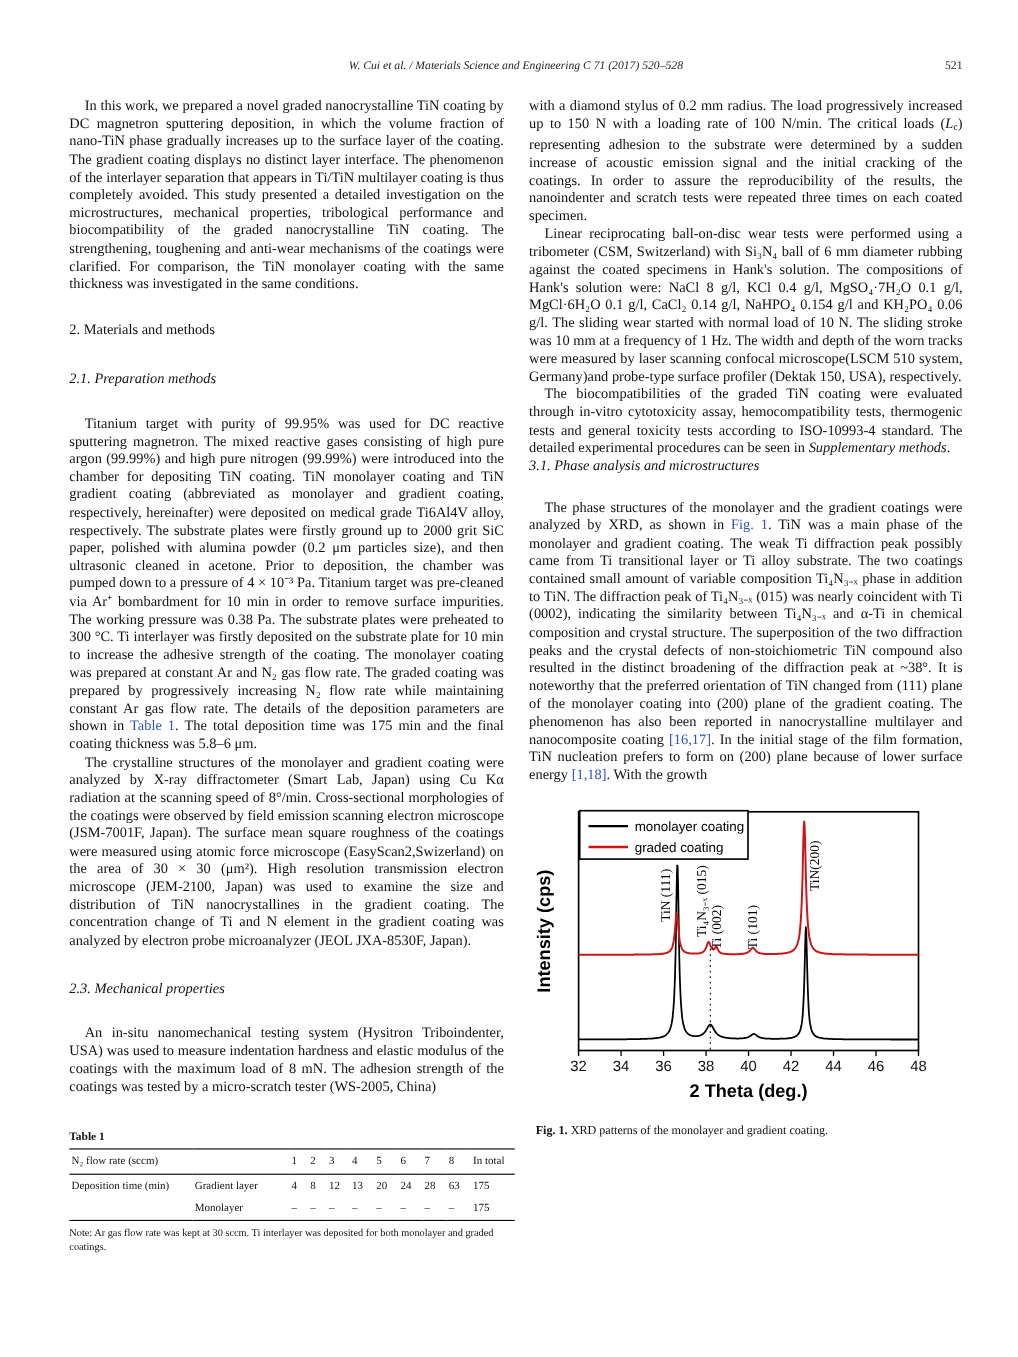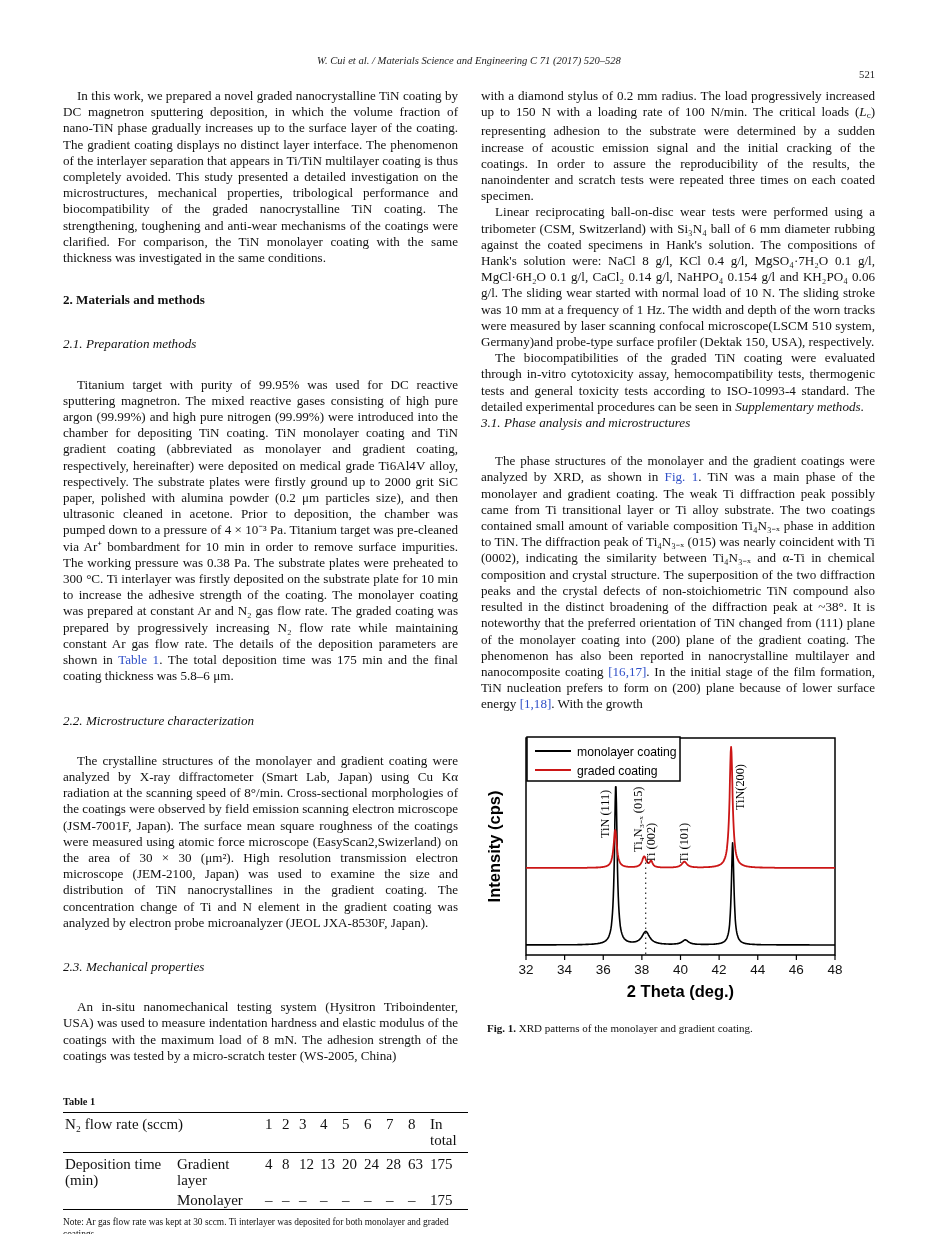--- a/index.html
+++ b/index.html
@@ -6,39 +6,39 @@
   body{
     width:925px;height:1234px;position:relative;background:#ffffff;
     font-family:"Liberation Serif",serif;color:#111;
     -webkit-font-smoothing:antialiased;
   }
   .running-head{
     position:absolute;top:55px;left:63px;width:812px;height:16px;
     font-style:italic;font-size:10.6px;color:#222;text-align:center;
   }
   .page-number{
-    position:absolute;top:69px;right:50px;font-size:10.6px;font-style:normal;color:#222;text-align:right;
+    position:absolute;top:55px;right:50px;font-size:10.6px;font-style:normal;color:#222;text-align:right;
   }
   .col{position:absolute;top:88px;width:395px;font-size:13.1px;line-height:16.2px;text-align:justify;}
   .col-left{left:63px;}
   .col-right{left:481px;width:394px;}
   p.body-para{margin:0;}
   p.indent{text-indent:14px;}
-  h2.sec{font-size:13.1px;font-weight:bold;margin:26px 0 26px 0;text-align:left;}
+  h2.sec{font-size:13.1px;font-weight:normal;margin:26px 0 26px 0;text-align:left;}
   h3.subsec{font-size:13.1px;font-weight:normal;font-style:italic;margin:28px 0 24px 0;text-align:left;}
   .seg-link{color:#3050c8;}
   .seg-i{font-style:italic;}
   .seg-b{font-weight:bold;}
   .seg-sub{font-size:9px;vertical-align:-2px;}
   
   .table1{margin-top:30px;text-align:left;}
   .tbl-label{font-size:10.4px;font-weight:bold;margin-bottom:2px;}
   .tbl-caption{font-size:9.8px;line-height:12px;margin-bottom:8px;}
   table.t1{border-collapse:collapse;width:100%;table-layout:fixed;
-    border-top:1px solid #000;font-size:15px;}
+    border-top:1px solid #000;font-size:10px;}
   table.t1 th,table.t1 td{font-weight:normal;text-align:left;padding:3px 0 3px 2px;vertical-align:top;}
   table.t1 thead tr{border-bottom:1px solid #000;}
   table.t1 tbody tr.lastrow{border-bottom:1px solid #000;margin-top:34px;}
   table.t1 tbody td{padding-top:3px;padding-bottom:1px;}
   .tbl-note{font-size:9.4px;line-height:12px;margin-top:6px;color:#111;}
   
   .figure1{margin-top:22px;margin-left:6px;text-align:left;}
   svg.xrd{display:block;}
   .tick{font-family:"Liberation Sans",sans-serif;font-size:13.5px;fill:#111;}
   .axislabel{font-family:"Liberation Sans",sans-serif;font-size:16.5px;font-weight:bold;fill:#000;}
@@ -54,21 +54,20 @@
 </div>
 <div class="page-number">521</div>
 
 <div class="col col-left">
   <p class="body-para indent"><span>In this work, we prepared a novel graded nanocrystalline TiN coating by DC magnetron sputtering deposition, in which the volume fraction of nano-TiN phase gradually increases up to the surface layer of the coating. The gradient coating displays no distinct layer interface. The phenomenon of the interlayer separation that appears in Ti/TiN multilayer coating is thus completely avoided. This study presented a detailed investigation on the microstructures, mechanical properties, tribological performance and biocompatibility of the graded nanocrystalline TiN coating. The strengthening, toughening and anti-wear mechanisms of the coatings were clarified. For comparison, the TiN monolayer coating with the same thickness was investigated in the same conditions.</span></p>
 
   <h2 class="sec">2. Materials and methods</h2>
   <h3 class="subsec">2.1. Preparation methods</h3>
   <p class="body-para indent"><span>Titanium target with purity of 99.95% was used for DC reactive sputtering magnetron. The mixed reactive gases consisting of high pure argon (99.99%) and high pure nitrogen (99.99%) were introduced into the chamber for depositing TiN coating. TiN monolayer coating and TiN gradient coating (abbreviated as monolayer and gradient coating, respectively, hereinafter) were deposited on medical grade Ti6Al4V alloy, respectively. The substrate plates were firstly ground up to 2000 grit SiC paper, polished with alumina powder (0.2 μm particles size), and then ultrasonic cleaned in acetone. Prior to deposition, the chamber was pumped down to a pressure of 4 × 10⁻³ Pa. Titanium target was pre-cleaned via Ar⁺ bombardment for 10 min in order to remove surface impurities. The working pressure was 0.38 Pa. The substrate plates were preheated to 300 °C. Ti interlayer was firstly deposited on the substrate plate for 10 min to increase the adhesive strength of the coating. The monolayer coating was prepared at constant Ar and N₂ gas flow rate. The graded coating was prepared by progressively increasing N₂ flow rate while maintaining constant Ar gas flow rate. The details of the deposition parameters are shown in </span><span class="seg-link">Table 1</span><span>. The total deposition time was 175 min and the final coating thickness was 5.8–6 μm.</span></p>
 
-  <h3 class="subsec">2.2. Microstructure characterization</h3>
   <p class="body-para indent"><span>The crystalline structures of the monolayer and gradient coating were analyzed by X-ray diffractometer (Smart Lab, Japan) using Cu Kα radiation at the scanning speed of 8°/min. Cross-sectional morphologies of the coatings were observed by field emission scanning electron microscope (JSM-7001F, Japan). The surface mean square roughness of the coatings were measured using atomic force microscope (EasyScan2,Swizerland) on the area of 30 × 30 (μm²). High resolution transmission electron microscope (JEM-2100, Japan) was used to examine the size and distribution of TiN nanocrystallines in the gradient coating. The concentration change of Ti and N element in the gradient coating was analyzed by electron probe microanalyzer (JEOL JXA-8530F, Japan).</span></p>
 
   <h3 class="subsec">2.3. Mechanical properties</h3>
   <p class="body-para indent"><span>An in-situ nanomechanical testing system (Hysitron Triboindenter, USA) was used to measure indentation hardness and elastic modulus of the coatings with the maximum load of 8 mN. The adhesion strength of the coatings was tested by a micro-scratch tester (WS-2005, China)</span></p>
 
   <div class="table1">
     <div class="tbl-label">Table 1</div>
     <table class="t1">
       <colgroup>
         <col style="width:112px">

